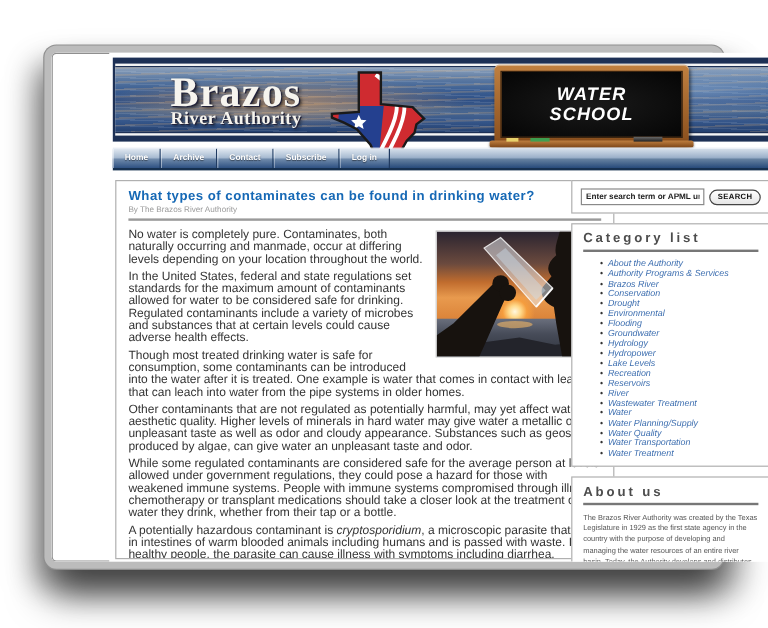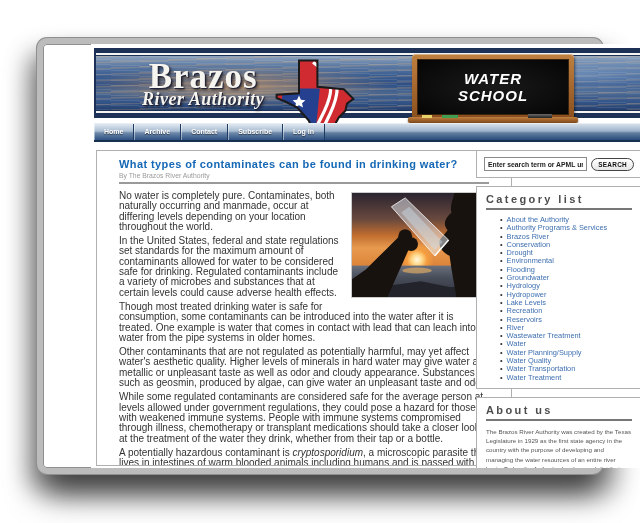--- a/index.html
+++ b/index.html
@@ -28,21 +28,21 @@
       radial-gradient(ellipse 40% 55% at 26% 55%, rgba(250,176,96,.55), rgba(250,176,96,0) 70%),
       radial-gradient(ellipse 45% 60% at 88% 35%, rgba(150,180,215,.5), rgba(150,180,215,0) 70%),
       repeating-linear-gradient(178deg, rgba(244,188,120,.20) 0 1px, rgba(0,0,0,0) 2px 6px),
       repeating-linear-gradient(2deg, rgba(255,255,255,.10) 0 1px, rgba(0,0,0,0) 1px 5px),
       linear-gradient(to bottom,#8fa3bd 0%,#5c7aa3 18%,#3c5f93 35%,#2e4f85 52%,#49668f 68%,#35568a 84%,#24406f 100%);
   }
   .brand { position:absolute; left:46px; top:4px; text-align:center; color:#f6f4ee;
            font-family:"Liberation Serif", serif; font-weight:bold;
            text-shadow:1px 1px 0 #23233a, 2px 2px 3px rgba(0,0,0,.65); }
   .brand-line1 { font-size:35px; line-height:34px; letter-spacing:1px; }
-  .brand-line2 { font-size:18px; line-height:15px; margin-top:-2px; letter-spacing:.5px;font-style:italic; }
+  .brand-line2 { font-size:15px; line-height:15px; margin-top:-2px; letter-spacing:.5px; }
   .texas-icon { position:absolute; left:176px; top:2px; }
   .chalkboard { position:absolute; left:316px; top:-2px; width:162px; height:66px;
                 background:linear-gradient(#c08040,#8a4f1d); border-radius:4px; padding:5px;
                 box-shadow:1px 2px 3px rgba(0,0,0,.5), inset 0 1px 0 rgba(255,255,255,.4); }
   .board { width:100%; height:100%; background:radial-gradient(#1a1a1a,#050505);
            border:1px solid #3a2410; display:flex; flex-direction:column;
            align-items:center; justify-content:center; }
   .board-text { color:#fff; font-weight:bold; font-style:italic; font-size:15px;
                 line-height:17px; letter-spacing:1px; }
   .tray { position:absolute; left:-4px; right:-4px; bottom:-3px; height:6px;
@@ -57,21 +57,21 @@
   .nav { position:absolute; left:3px; top:79px; width:548px; height:19px; display:flex;
          background:linear-gradient(180deg,#d5dfea 0%,#9cb1ca 45%,#64809f 55%,#274a7a 100%);
          border-top:1px solid #e8eef5; border-bottom:2px solid #16304f; }
   .nav-item { padding:0 10px; line-height:16px; font-size:7px; font-weight:bold; color:#fff;
               text-shadow:0 1px 1px rgba(0,0,0,.55); cursor:pointer;
               background:linear-gradient(180deg,#e0e8f1 0%,#a9bcd2 45%,#6e89aa 55%,#2e5182 100%);
               border-right:1px solid #1f3a61; box-shadow:inset 1px 0 0 rgba(255,255,255,.45); }
 
   
   .box { position:absolute; background:#fff; border:1px solid #b0b0b0; overflow:hidden; }
-  .article-box { left:5px; top:106px; width:416px; height:316px; padding:7px 22px; }
+  .article-box { left:5px; top:106px; width:416px; height:316px; padding:7px 10px; }
   .search-box  { left:385px; top:106px; width:166px; height:28px; padding:6px 7px;
                  display:flex; align-items:center; }
   .category-box{ left:385px; top:142px; width:166px; height:203px; padding:6px 9px; }
   .about-box   { left:385px; top:353px; width:166px; height:110px; padding:6px 9px; }
 
   
   .article-title { color:var(--title-blue,#1568b5); font-size:11px; font-weight:bold;
                    letter-spacing:.4px; white-space:nowrap; overflow:hidden; }
   .byline { color:#9a9a9a; font-size:6.8px; margin-top:2px; }
   .title-rule { border-bottom:2px solid #9a9a9a; margin:3px 0 7px; }
@@ -89,21 +89,21 @@
                 background:linear-gradient(#fff,#e6e6e6); font-size:6.4px; font-weight:bold;
                 color:#111; padding:0 6px; cursor:pointer; letter-spacing:.3px;
                 font-family:"Liberation Sans", sans-serif; }
 
   
   .side-title { font-size:11px; font-weight:bold; color:#4d4d4d; letter-spacing:2.4px; }
   .side-rule  { border-bottom:2px solid #777; margin:3px 0 6px; }
   .cat-list { list-style:none; margin-top:2px; padding-left:14px; }
   .cat-list li { font-size:7.4px; line-height:8.3px; color:var(--link-blue,#3e6fb0); }
   .cat-list li::before { content:"\2022"; color:#333; margin-right:4px; }
-  .cat-link { cursor:pointer; }
+  .cat-link { cursor:pointer;font-style:italic; }
   .about-text { font-size:6.2px; line-height:9.2px; color:#555; margin-top:2px; }
 </style>
 </head>
 <body>
 
 <div class="window">
   <div class="window-inner">
 
     <div class="banner">
       <div class="banner-stripe">

